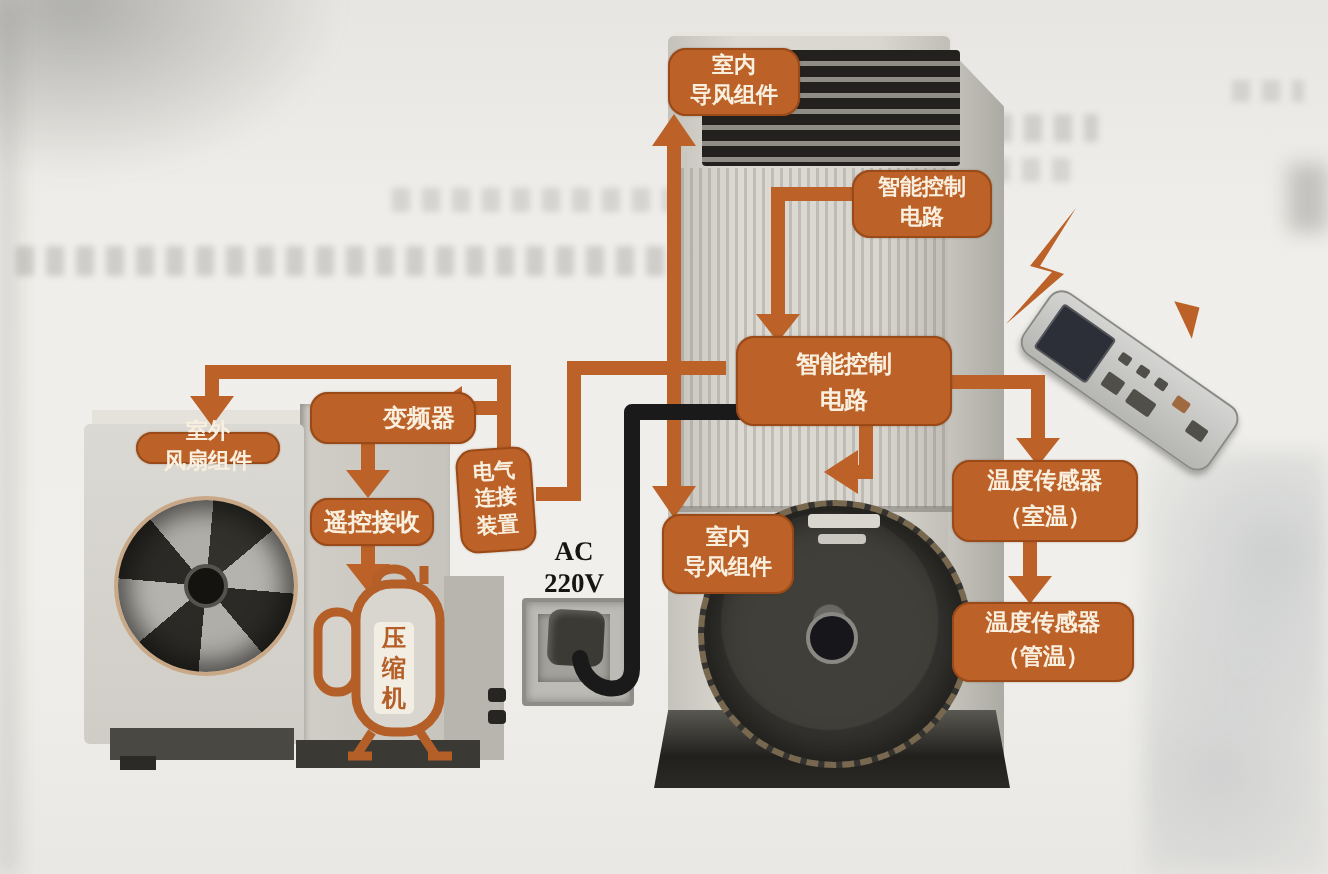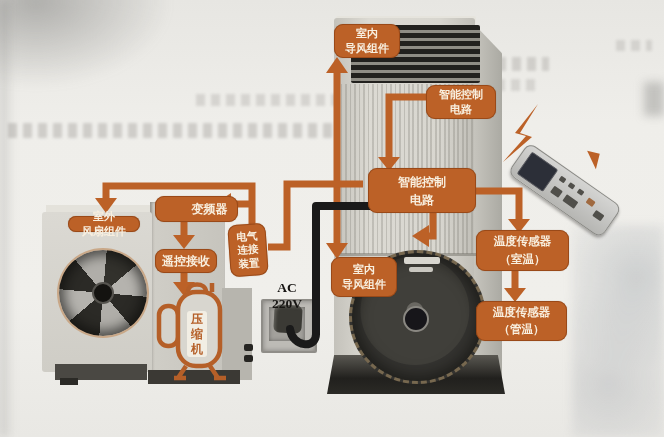--- a/index.html
+++ b/index.html
@@ -67,21 +67,21 @@
     text-align:center;white-space:pre-line;display:flex;align-items:center;justify-content:center;}
   
   .outlet-plate{left:261px;top:299px;width:52px;height:50px;background:#bdbbb6;
     border:2px solid #8f8d88;border-radius:2px;box-shadow:inset 0 0 5px rgba(70,68,64,.5);}
   .outlet-inner{left:269px;top:307px;width:36px;height:34px;background:#a3a19c;
     box-shadow:inset 0 0 4px rgba(50,48,45,.55);}
   .plug{left:274px;top:305px;width:28px;height:28px;background:#3b3a35;border-radius:6px;
     transform:rotate(3deg);box-shadow:inset 2px 2px 3px rgba(200,198,190,.25);}
   .ac-label{left:252px;top:268px;width:70px;height:32px;color:#171513;
     font-family:"Liberation Serif",serif;font-weight:bold;font-size:13.5px;line-height:1.15;
-    text-align:center;white-space:pre-line;margin-top:12px;}
+    text-align:center;white-space:pre-line;}
   
   .remote{left:529px;top:142px;width:112px;height:36px;transform:rotate(35deg);
     transform-origin:0 0;background:linear-gradient(#d4d4d2,#b6b6b3);
     border:1px solid #8a8a86;border-radius:8px;box-shadow:1px 2px 3px rgba(60,58,54,.4);}
   .rm-screen{left:7px;top:5px;width:30px;height:25px;background:#2c2f38;
     border:1px solid #55565c;border-radius:2px;}
   .rm-b{position:absolute;background:#504f4a;border-radius:1px;}
   .callout-tail{left:585px;top:152px;width:0;height:0;
     border-top:16px solid #bc6127;border-left:13px solid transparent;transform:rotate(14deg);}
   

